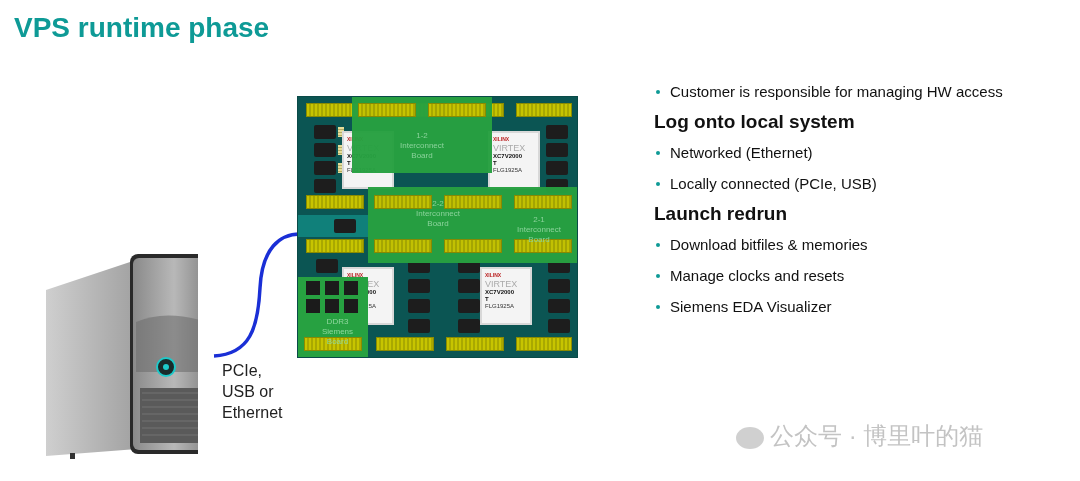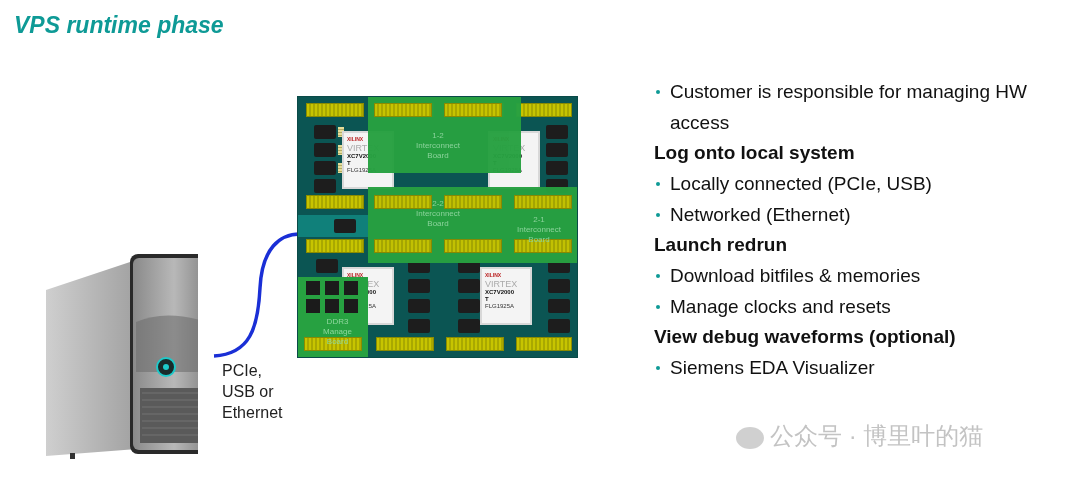--- a/index.html
+++ b/index.html
@@ -1,35 +1,35 @@
 <!DOCTYPE html>
 <html><head>
 <meta charset="utf-8">
 <style>
   html,body{margin:0;padding:0;background:#fff;}
   body{width:1080px;height:481px;position:relative;overflow:hidden;font-family:"Liberation Sans",sans-serif;}
-  .title{position:absolute;left:14px;top:12px;font-size:23px;font-weight:bold;color:#0e9a96;font-style:italic;}
+  .title{position:absolute;left:14px;top:12px;font-size:28px;font-weight:bold;color:#0e9a96;}
   .tower{position:absolute;left:18px;top:248px;}
   .cable-label{position:absolute;left:222px;top:360px;font-size:16px;line-height:21px;color:#222;}
   .cable{position:absolute;left:210px;top:228px;}
   .board{position:absolute;left:297px;top:96px;width:279px;height:260px;background:#0b5553;border:1px solid #0a4a48;}
   .conn{position:absolute;height:14px;background:repeating-linear-gradient(90deg,#c7c400 0 2px,#a9a800 2px 4px);border:1px solid #8b8b00;box-sizing:border-box;}
   .chip{position:absolute;width:22px;height:14px;background:#1d1d1d;border-radius:2px;}
   .pad{position:absolute;width:6px;height:10px;background:repeating-linear-gradient(180deg,#e5dd9a 0 2px,#b3ab66 2px 3px);}
   .fpga{position:absolute;width:52px;height:58px;background:#f4f4f4;border:2px solid #d8d8d8;box-sizing:border-box;font-size:6px;line-height:7px;color:#333;padding:3px;}
   .fpga .brand{color:#b22;font-weight:bold;font-size:5px;}
   .fpga .virtex{color:#aaa;font-size:9px;line-height:10px;}
   .fpga .part{font-weight:bold;color:#111;}
   .ib{position:absolute;background:#27a141;opacity:0.97;}
   .ib-label{position:absolute;color:#8fd79d;font-size:8px;text-align:center;line-height:10px;}
   .mem{position:absolute;background:#27a141;}
   .memchip{position:absolute;width:14px;height:14px;background:#1b1b1b;}
   .right{position:absolute;left:654px;top:76px;width:420px;}
   .h{font-size:19px;font-weight:bold;color:#111;line-height:30px;}
-  .b{font-size:19px;color:#111;line-height:31px;padding-left:16px;position:relative;}
+  .b{font-size:15px;color:#111;line-height:31px;padding-left:16px;position:relative;}
   .b::before{content:"";position:absolute;left:2px;top:14px;width:4px;height:4px;border-radius:50%;background:#0e9a96;}
   .watermark{position:absolute;left:736px;top:420px;font-size:24px;color:#b9b9b9;opacity:0.85;white-space:nowrap;}
   .wm-icon{display:inline-block;width:28px;height:22px;background:#c8c8c8;border-radius:50%;vertical-align:middle;margin-right:6px;}
 </style>
 </head>
 <body>
 
 <div class="title">VPS runtime phase</div>
 
 <svg class="tower" width="180" height="215" viewBox="0 0 180 215">
@@ -143,21 +143,21 @@
     <div>FLG1925A</div>
   </div>
   <div class="fpga" style="left:182px;top:170px;">
     <div class="brand">XILINX</div>
     <div class="virtex">VIRTEX</div>
     <div class="part">XC7V2000</div>
     <div class="part">T</div>
     <div>FLG1925A</div>
   </div>
 
-  <div class="ib" style="left:70px;top:0;width:153px;height:76px;">
+  <div class="ib" style="left:54px;top:0;width:140px;height:76px;">
     <div class="conn" style="left:6px;top:6px;width:58px;"></div>
     <div class="conn" style="left:76px;top:6px;width:58px;"></div>
     <div class="ib-label" style="left:0;width:140px;top:34px;">
       <div>1-2</div>
       <div>Interconnect</div>
       <div>Board</div>
     </div>
   </div>
 
   <div class="ib" style="left:70px;top:90px;width:209px;height:76px;">
@@ -182,33 +182,32 @@
   <div class="mem" style="left:0;top:180px;width:70px;height:80px;">
     <div class="memchip" style="left:8px;top:4px;"></div>
     <div class="memchip" style="left:27px;top:4px;"></div>
     <div class="memchip" style="left:46px;top:4px;"></div>
     <div class="memchip" style="left:8px;top:22px;"></div>
     <div class="memchip" style="left:27px;top:22px;"></div>
     <div class="memchip" style="left:46px;top:22px;"></div>
     <div class="conn" style="left:6px;top:60px;width:58px;"></div>
     <div class="ib-label" style="left:0;width:79px;top:40px;">
       <div>DDR3</div>
-      <div>Manage</div>
+      <div>Siemens</div>
       <div>Board</div>
     </div>
   </div>
 </div>
 
 <div class="right">
   <div class="b"><span>Customer is responsible for managing HW access</span></div>
   <div class="h">Log onto local system</div>
+  <div class="b"><span>Networked (Ethernet)</span></div>
   <div class="b"><span>Locally connected (PCIe, USB)</span></div>
-  <div class="b"><span>Networked (Ethernet)</span></div>
   <div class="h">Launch redrun</div>
   <div class="b"><span>Download bitfiles &amp; memories</span></div>
   <div class="b"><span>Manage clocks and resets</span></div>
-  <div class="h">View debug waveforms (optional)</div>
   <div class="b"><span>Siemens EDA Visualizer</span></div>
 </div>
 
 <div class="watermark">
   <span class="wm-icon"></span><span>公众号 · 博里叶的猫</span>
 </div>
 
 </body></html>

